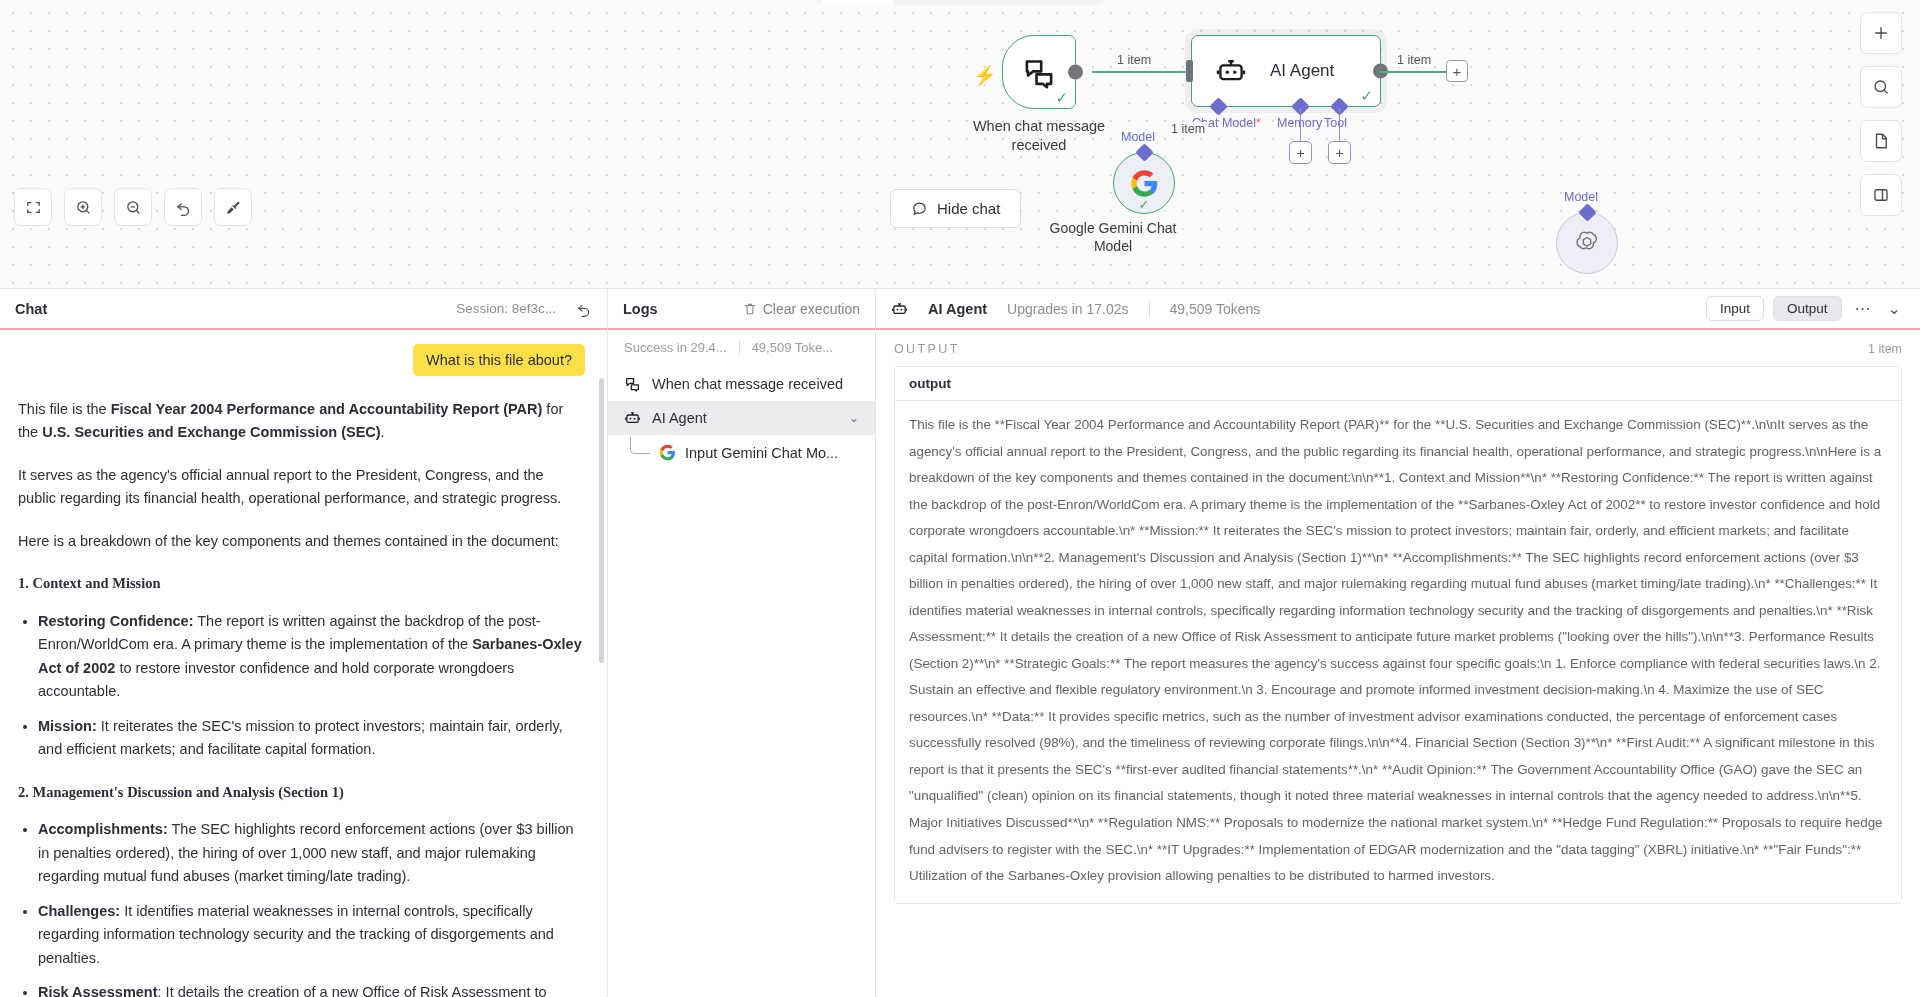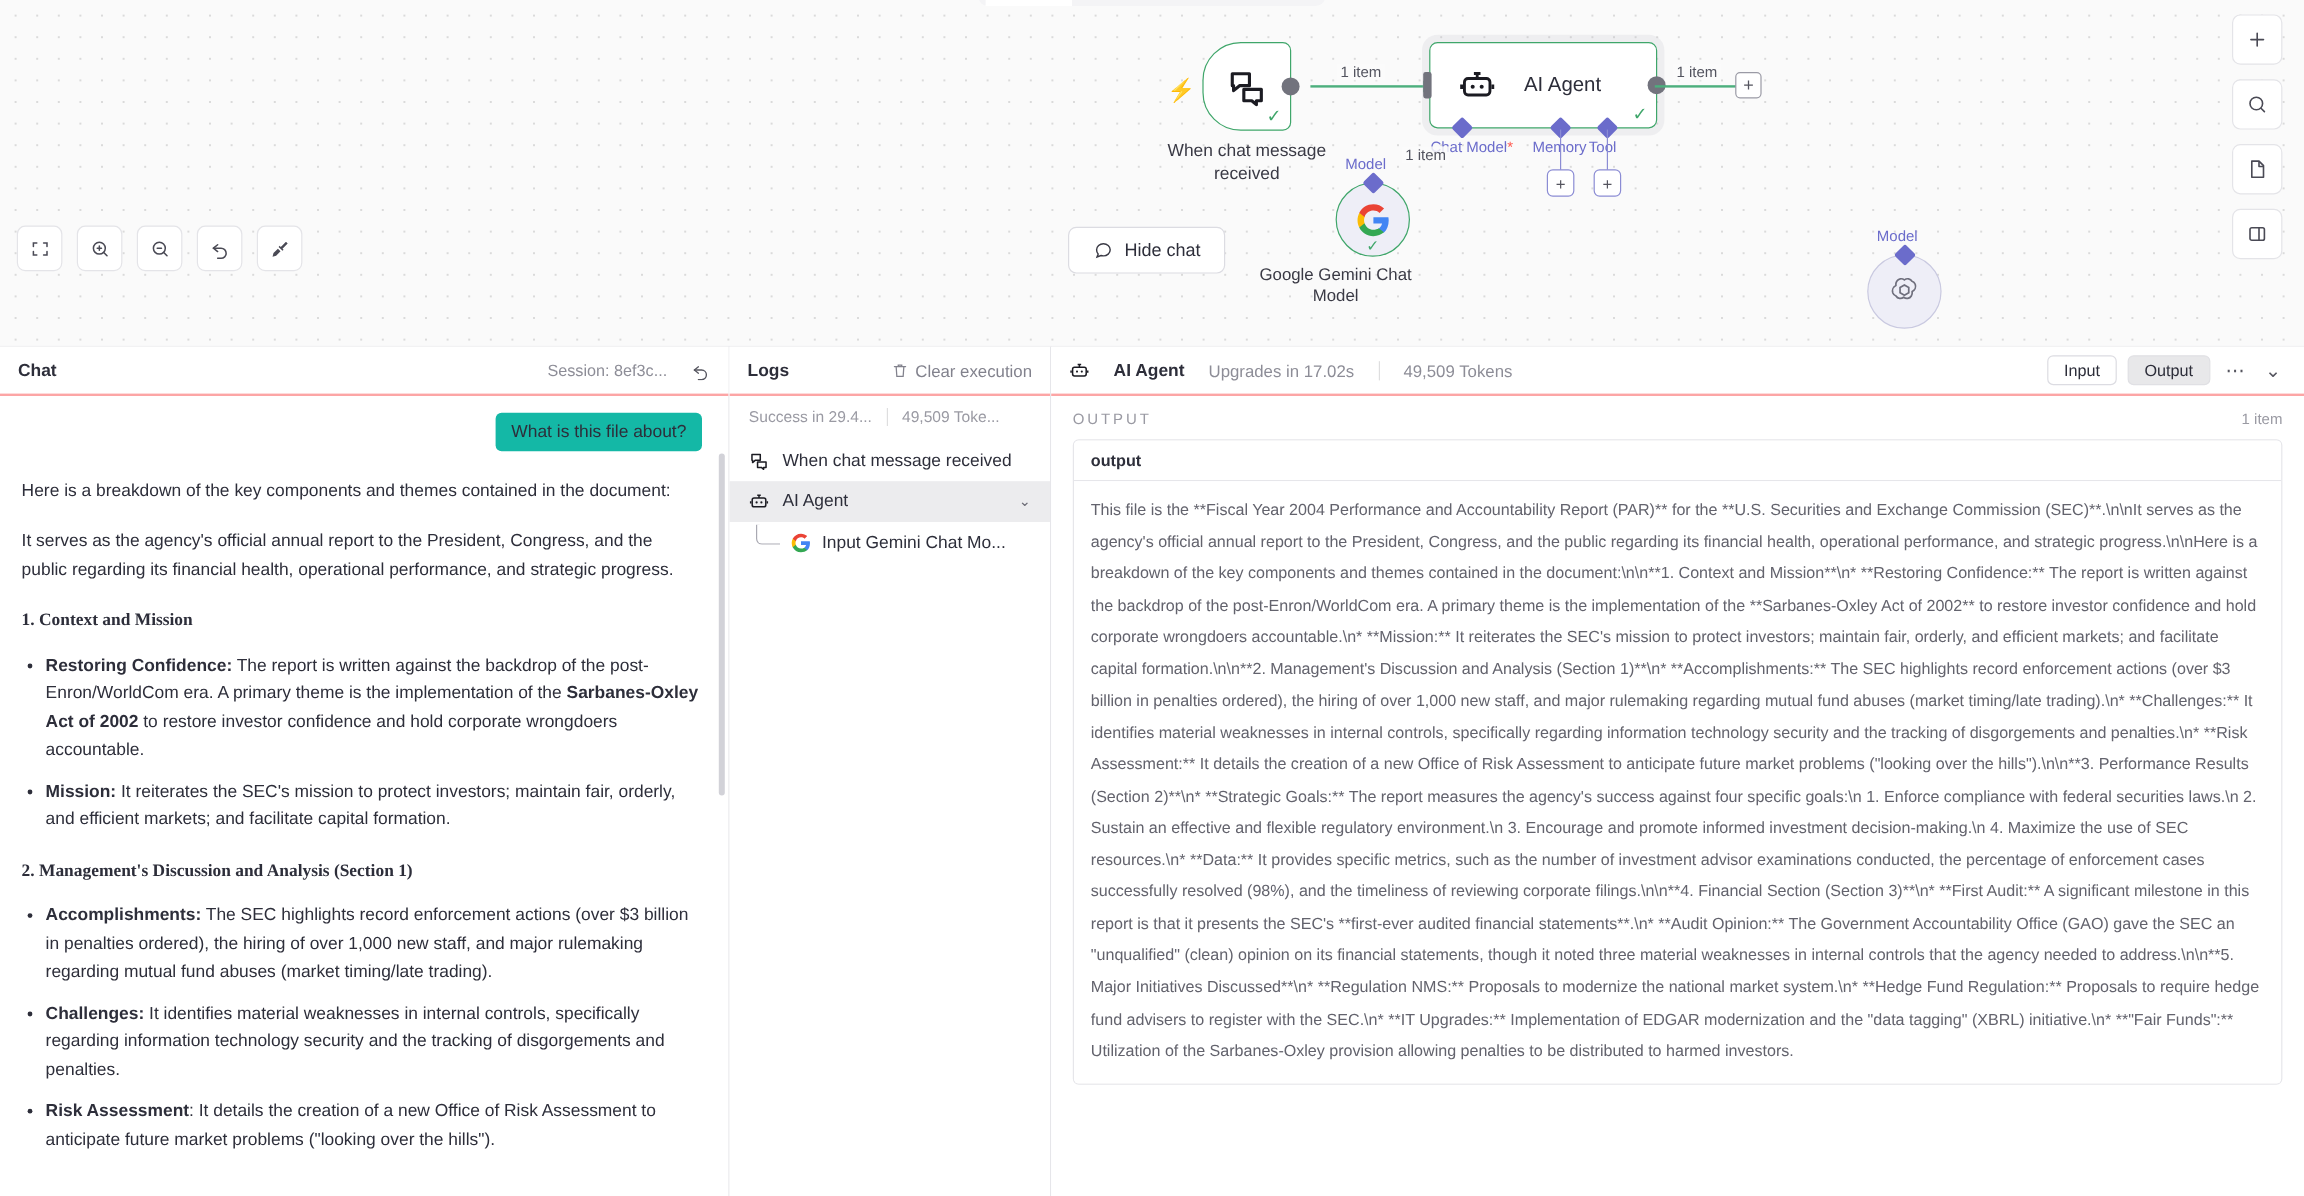--- a/index.html
+++ b/index.html
@@ -226,21 +226,21 @@
     color: #55555f; cursor: pointer; font-size: 16px; line-height: 1;
     display: flex; align-items: center;
   }
   .chat-body {
     flex: 1; overflow-y: auto; padding: 14px 22px 10px 18px;
     position: relative;
   }
   .user-bubble {
     margin-left: auto;
     width: fit-content;
-    background: #14b8a6;
+    background: #fde047;
     border-radius: 5px;
     padding: 8px 13px;
     font-size: 14.5px;
     color: #2d2e3a;
   }
   .bot-msg { margin-top: 22px; font-size: 14.5px; line-height: 1.62; color: #2d2e3a; }
   .bot-msg p { margin-bottom: 19px; }
   .bot-msg h4 { font-size: 14.5px; font-weight: 700; margin-bottom: 14px; font-family: Liberation Serif, serif; }
   .bot-msg ul { margin: 0 0 19px 20px; }
   .bot-msg li { margin-bottom: 11px; line-height: 1.62; }
@@ -494,22 +494,23 @@
           <svg width="16" height="16" viewBox="0 0 24 24" fill="none" stroke="currentColor" stroke-width="1.7" stroke-linecap="round" stroke-linejoin="round">
               <path d="M9 7L4 11l5 4"></path>
               <path d="M4 11h9a6 6 0 0 1 0 12H9"></path>
             </svg>
         </span>
       </div>
       <div class="chat-body">
         <div class="chat-scroll-thumb"></div>
         <div class="user-bubble">What is this file about?</div>
         <div class="bot-msg">
+          <p><span>This file is the </span><b>Fiscal Year 2004 Performance and Accountability Report (PAR)</b><span> for the </span><b>U.S. Securities and Exchange Commission (SEC)</b><span>.</span></p>
+          <p>It serves as the agency's official annual report to the President, Congress, and the public regarding its financial health, operational performance, and strategic progress.</p>
           <p>Here is a breakdown of the key components and themes contained in the document:</p>
-          <p>It serves as the agency's official annual report to the President, Congress, and the public regarding its financial health, operational performance, and strategic progress.</p>
           <h4>1. Context and Mission</h4>
           <ul>
             <li><b>Restoring Confidence:</b><span> The report is written against the backdrop of the post-Enron/WorldCom era. A primary theme is the implementation of the </span><b>Sarbanes-Oxley Act of 2002</b><span> to restore investor confidence and hold corporate wrongdoers accountable.</span></li>
             <li><b>Mission:</b><span> It reiterates the SEC's mission to protect investors; maintain fair, orderly, and efficient markets; and facilitate capital formation.</span></li>
           </ul>
           <h4>2. Management's Discussion and Analysis (Section 1)</h4>
           <ul>
             <li><b>Accomplishments:</b><span> The SEC highlights record enforcement actions (over $3 billion in penalties ordered), the hiring of over 1,000 new staff, and major rulemaking regarding mutual fund abuses (market timing/late trading).</span></li>
             <li><b>Challenges:</b><span> It identifies material weaknesses in internal controls, specifically regarding information technology security and the tracking of disgorgements and penalties.</span></li>
             <li><b>Risk Assessment</b><span>: It details the creation of a new Office of Risk Assessment to anticipate future market problems ("looking over the hills").</span></li>

